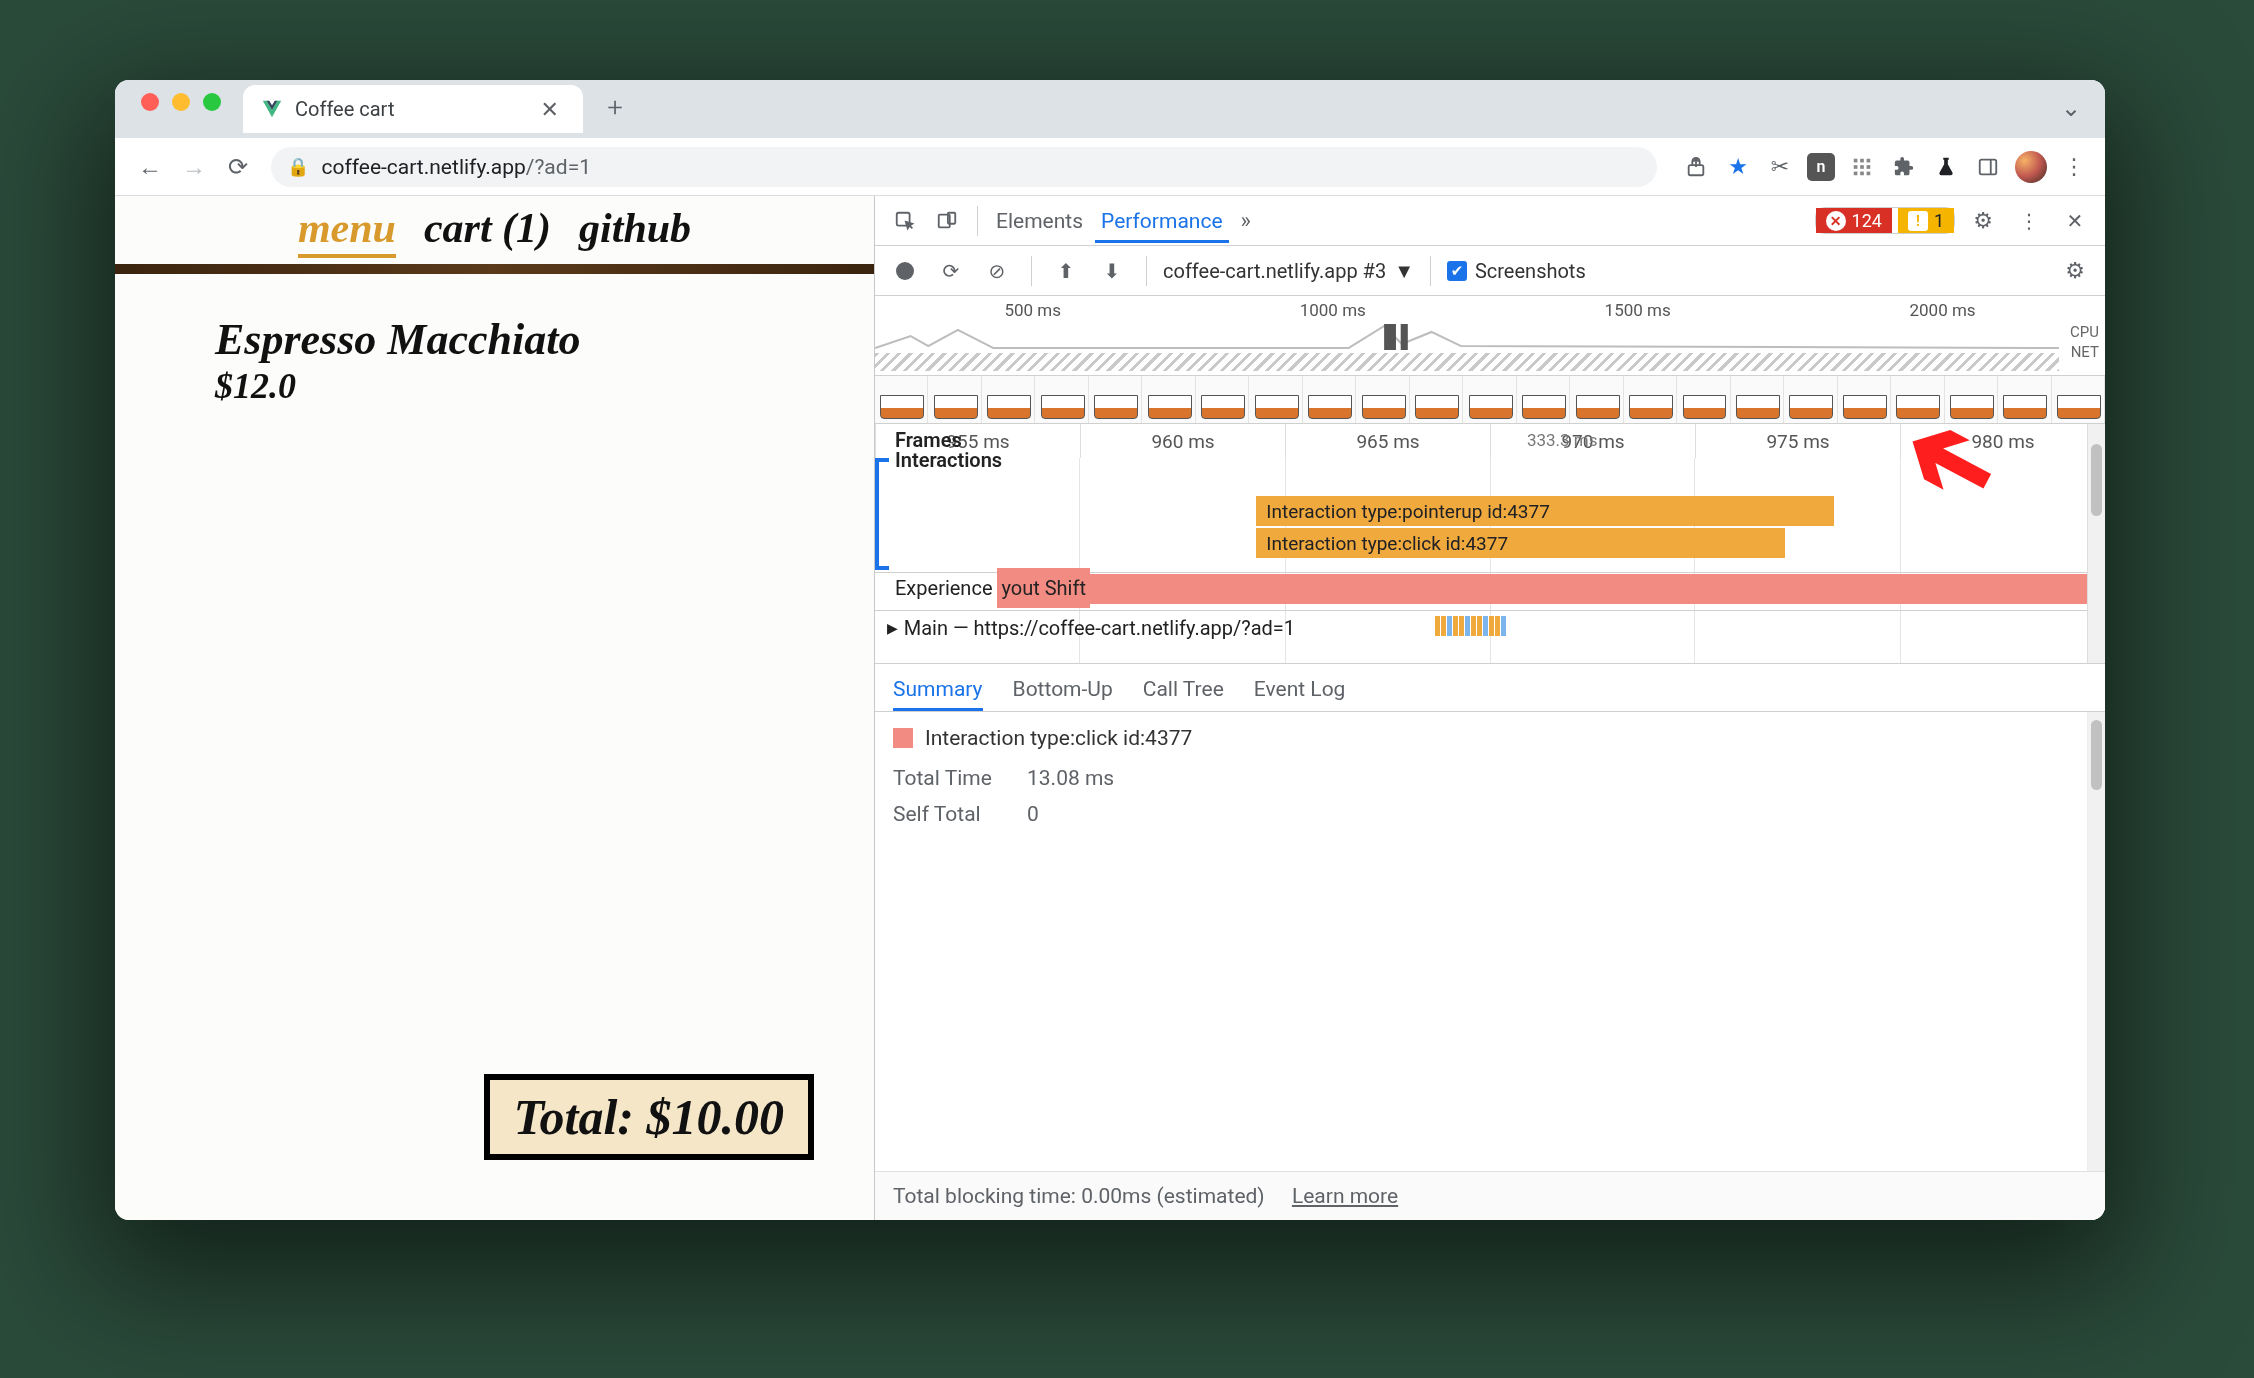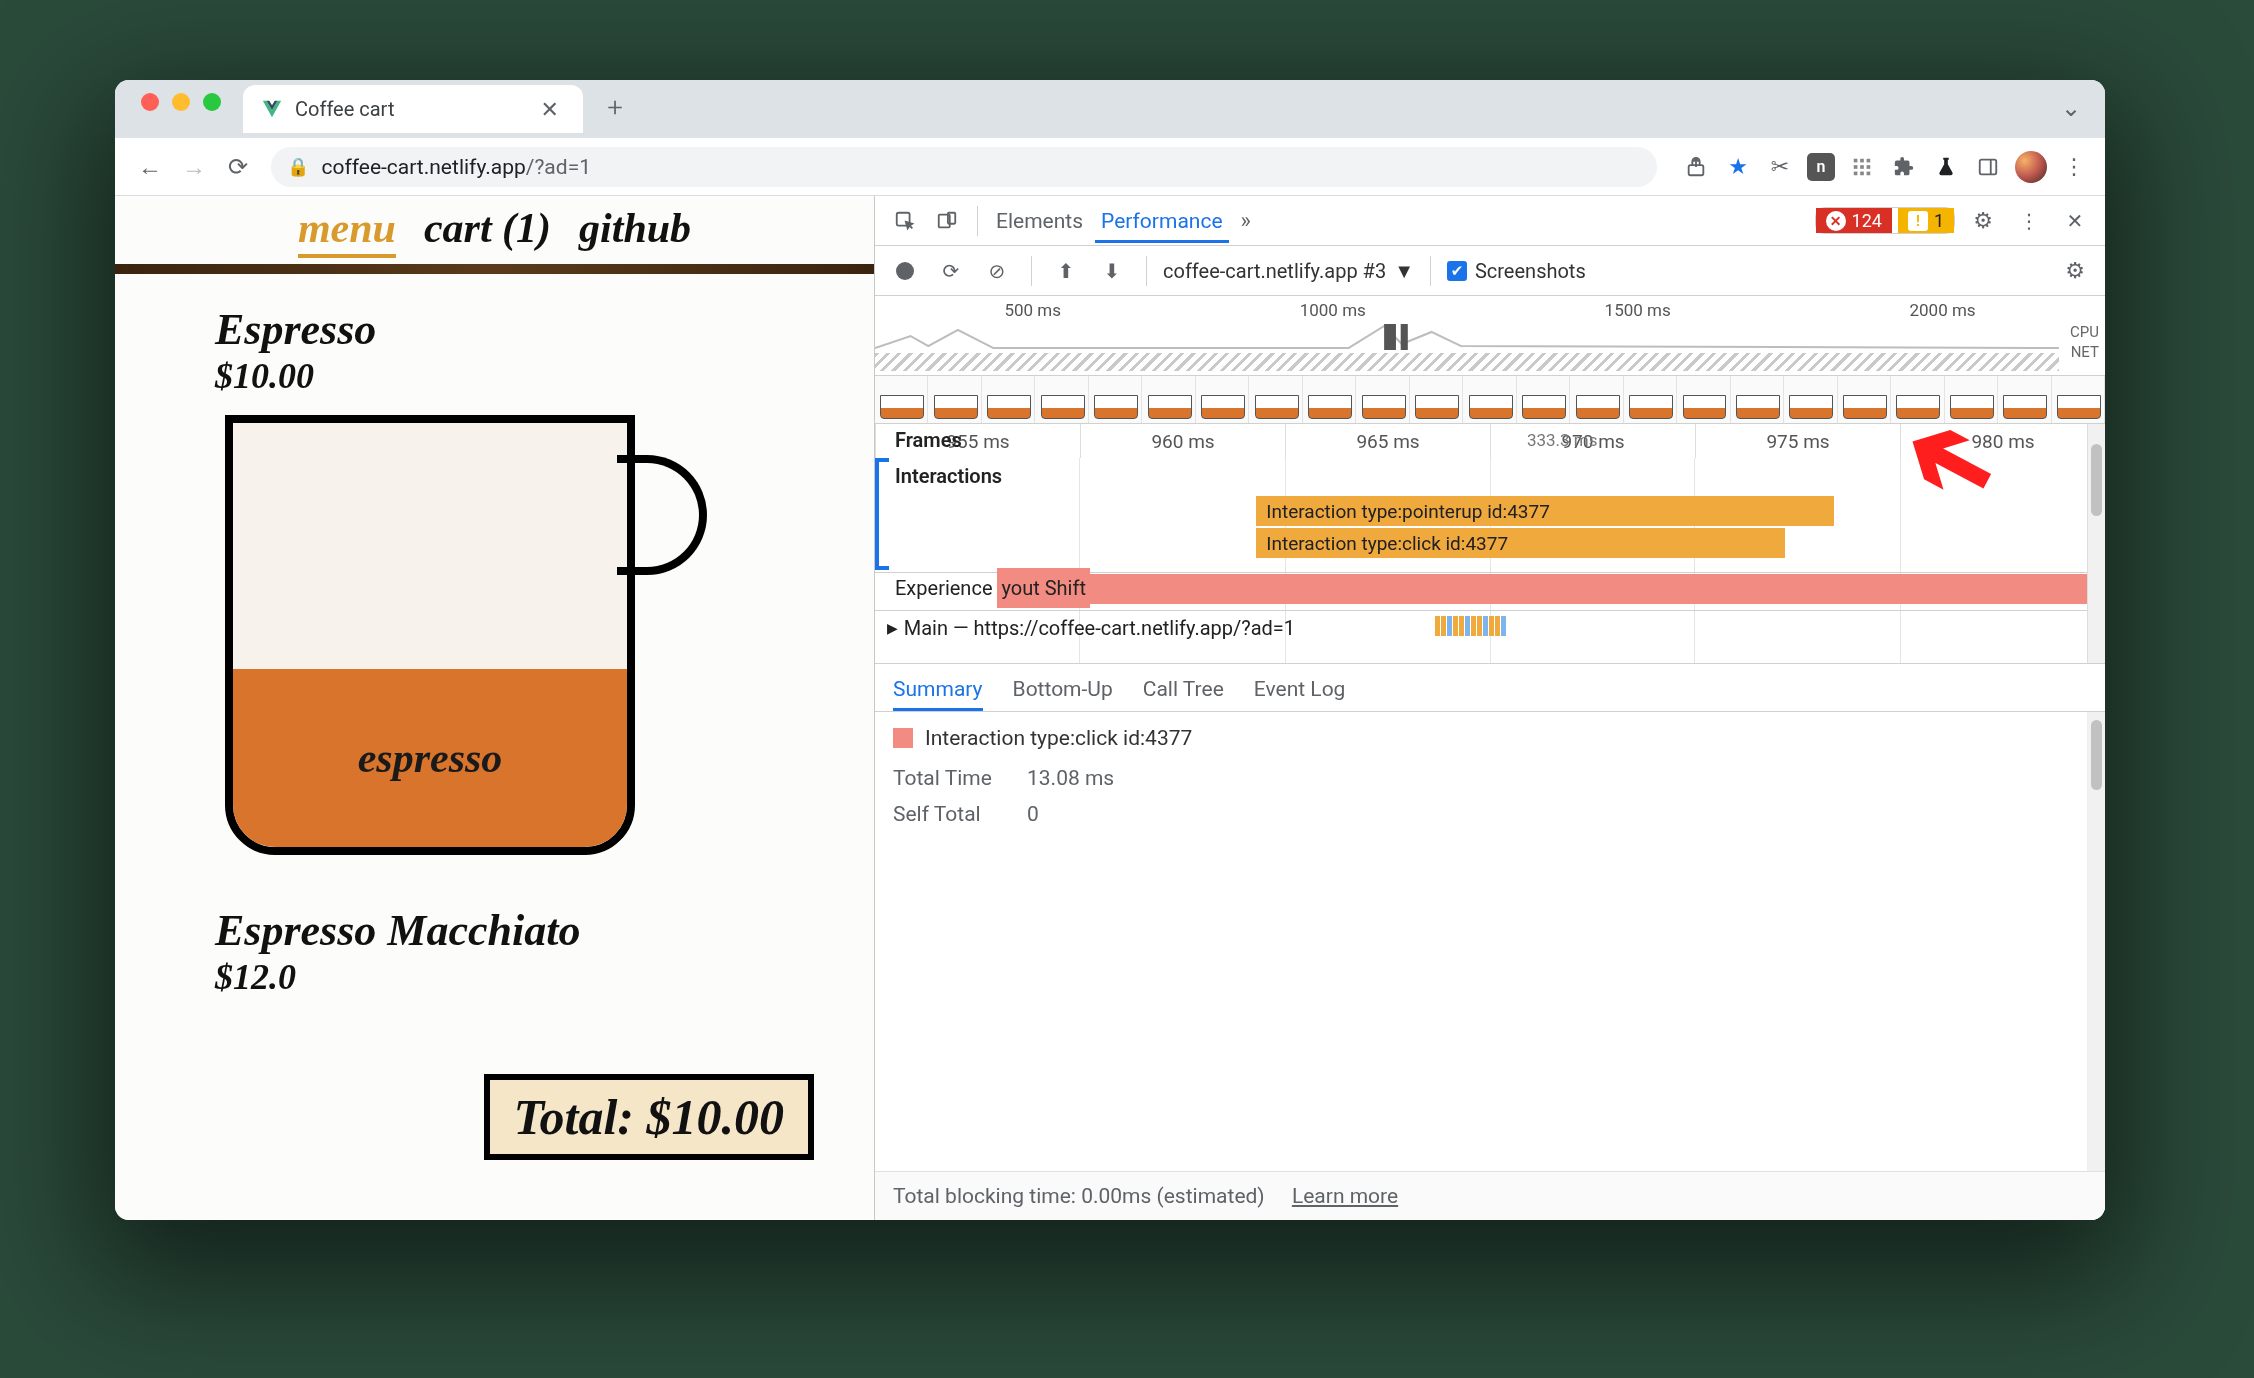--- a/index.html
+++ b/index.html
@@ -247,21 +247,21 @@
   .filmstrip { height:48px; border-bottom:1px solid #d0d0d0; display:flex; }
   .film-frame{ flex:1; border-right:1px solid #e3e3e3; background:#fafafa; position:relative; }
   .film-frame::after{ content:""; position:absolute; left:10%; bottom:4px; width:80%; height:22px; background:linear-gradient(#fff 55%, #d8742b 55%); border:1px solid #555; border-radius:0 0 4px 4px;}
 
   
   .flame { position:relative; height:240px; border-bottom:1px solid #d0d0d0; background:#fff; }
   .ruler { height:34px; display:flex; align-items:center; font-size:19px; color:#555; }
   .ruler .tick{ flex:1; text-align:center; border-left:1px solid #ddd; height:100%; display:flex; align-items:center; justify-content:center;}
   .row-label { position:absolute; left:20px; font-size:20px; color:#222; font-weight:600;}
   .frames-lbl { top:4px; }
-  .inter-lbl { top:40px; }
+  .inter-lbl { top:24px; }
   .gridlines { position:absolute; top:34px; bottom:0; left:0; right:0; }
   .gridlines div { position:absolute; top:0; bottom:0; width:1px; background:#e5e5e5; }
 
   .fps-chip{ position:absolute; top:6px; left:53%; font-size:17px; color:#777;}
   .bar { position:absolute; height:30px; display:flex; align-items:center; padding:0 10px; font-size:19px; color:#202124; white-space:nowrap; overflow:hidden;}
   .bar.orange{ background:#f0a93d; }
   .bar.red{ background:#f28b82; }
 
   .track-divider{ position:absolute; left:0; right:0; height:1px; background:#d0d0d0; }
   .exp-row{ position:absolute; left:20px; font-size:20px; color:#222; }
@@ -378,32 +378,20 @@
   <div class="body">
 
     <div class="page">
       <div class="page-nav">
         <span class="active">menu</span>
         <span>cart (1)</span>
         <span>github</span>
       </div>
       <div class="coffee-strip"></div>
 
-      <div class="product">
-        <div class="product-title">Espresso</div>
-        <div class="product-price">$10.00</div>
-        <div class="cup">
-          <div class="cup-body">
-            <div class="cup-fill">
-              <span class="cup-fill-label">espresso</span>
-            </div>
-          </div>
-          <div class="cup-handle"></div>
-        </div>
-      </div>
 
       <div class="product2">
         <div class="product-title">Espresso Macchiato</div>
         <div class="product-price">$12.0</div>
       </div>
 
       <div class="total-chip">Total: $10.00</div>
     </div>
 
     <div class="devtools">

